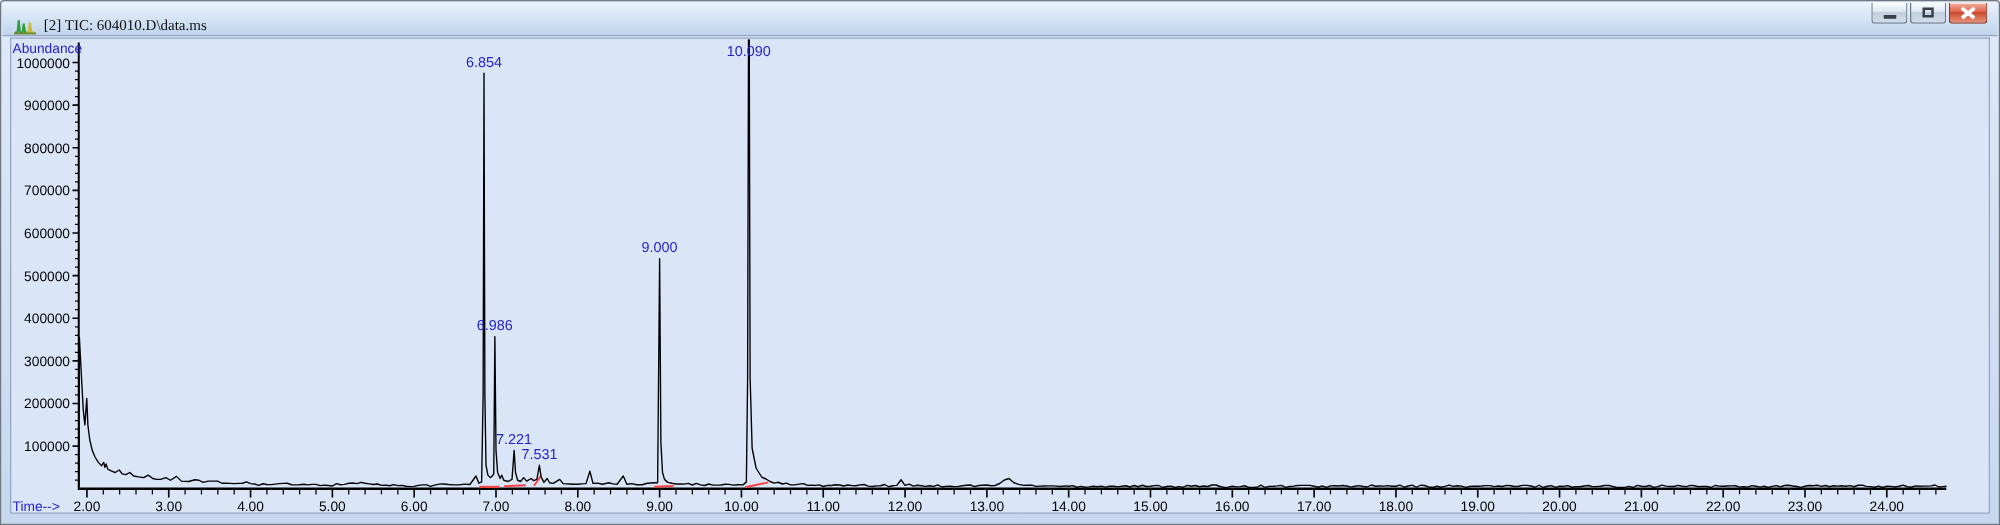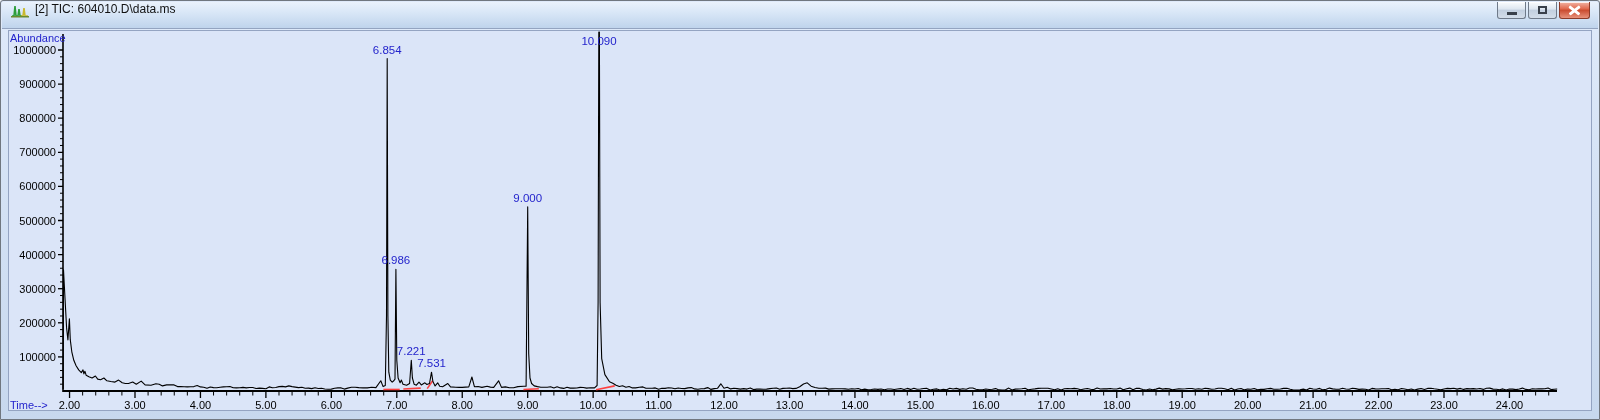--- a/index.html
+++ b/index.html
@@ -1,20 +1,20 @@
 <!DOCTYPE html>
 <html><head>
 <meta charset="utf-8">
 <style>
   html,body{margin:0;padding:0;background:#eef2f8;font-family:"Liberation Sans","DejaVu Sans",sans-serif;}
   .window{position:relative;width:1600px;height:420px;box-sizing:border-box;
     background:linear-gradient(#dfeafa,#c7d8ee);border:1px solid #70777f;border-radius:3px 3px 0 0;overflow:hidden;}
   .titlebar{position:absolute;left:1px;top:1px;right:1px;height:27px;z-index:3;
     background:linear-gradient(#eaf2fc 0%,#d9e7f7 40%,#bfd4ec 100%);
-    border-bottom:1px solid #93a4c0;display:flex;align-items:flex-start;padding-left:9px;box-sizing:border-box;}
+    border-bottom:1px solid #93a4c0;display:flex;align-items:flex-end;padding-left:9px;box-sizing:border-box;font-family:Liberation Serif, serif;}
   .app-icon{width:18px;height:16px;margin-right:6px;display:inline-flex;}
   .title-text{font-size:12px;color:#111;white-space:pre;}
   .controls{position:absolute;right:8px;top:0;display:flex;gap:2px;z-index:4;}
   .btn{width:29px;height:17px;box-sizing:border-box;border:1px solid #6f7a89;border-top:none;
     border-radius:0 0 3px 3px;display:flex;align-items:center;justify-content:center;
     background:linear-gradient(#fbfdfe 0%,#dde6f0 45%,#c2cfdf 50%,#d3dde9 100%);
     box-shadow:inset 0 1px 0 rgba(255,255,255,.8);cursor:pointer;}
   .btn.close{width:31px;background:linear-gradient(#f2b5a6 0%,#e0654a 45%,#c94a2e 50%,#e8927b 100%);border-color:#8c3a28;}
   .g-dash{width:10px;height:3px;background:#39404a;margin-top:6px;}
   .g-box{width:9px;height:8px;box-sizing:border-box;border:2px solid #39404a;background:transparent;}

